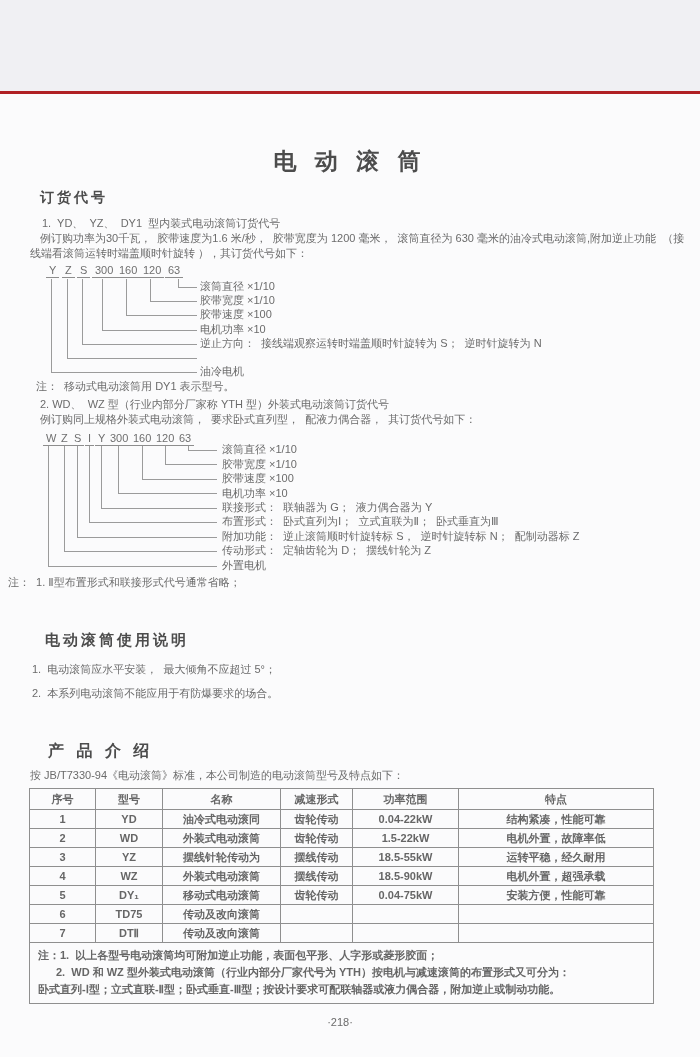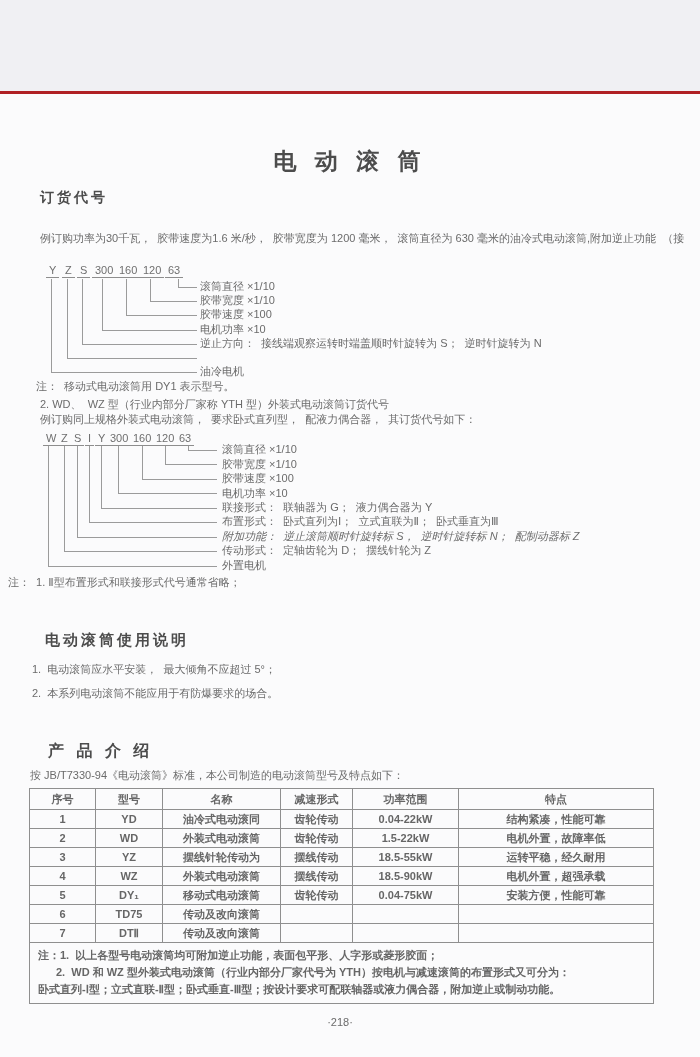--- a/index.html
+++ b/index.html
@@ -44,21 +44,23 @@
 
 <div class="page">
 
   <div class="abs top-strip"></div>
   <div class="abs red-line"></div>
 
   <div class="abs page-title">电 动 滚 筒</div>
 
   <div class="abs sec-heading h-order">订货代号</div>
 
+  <div class="abs txt" style="left:42px;top:216px;">1.  YD、  YZ、  DY1  型内装式电动滚筒订货代号</div>
   <div class="abs txt" style="left:40px;top:231px;">例订购功率为30千瓦，  胶带速度为1.6 米/秒，  胶带宽度为 1200 毫米，  滚筒直径为 630 毫米的油冷式电动滚筒,附加逆止功能  （接</div>
+  <div class="abs txt" style="left:30px;top:246px;">线端看滚筒运转时端盖顺时针旋转 ），其订货代号如下：</div>
 
   <div class="diagram" style="left:30px;top:264px;width:650px;height:132px;">
     <span class="tok" style="left:16px">Y</span>
     <span class="tok" style="left:32px">Z</span>
     <span class="tok" style="left:47px">S</span>
     <span class="tok" style="left:62px">300</span>
     <span class="tok" style="left:86px">160</span>
     <span class="tok" style="left:110px">120</span>
     <span class="tok" style="left:135px">63</span>
 
@@ -103,21 +105,21 @@
     <div class="conn" style="left:47px;top:14px;width:139px;height:91px;"></div>
     <div class="conn" style="left:34px;top:14px;width:152px;height:105px;"></div>
     <div class="conn" style="left:18px;top:14px;width:168px;height:120px;"></div>
 
     <div class="dlabel" style="left:192px;top:11px;">滚筒直径 ×1/10</div>
     <div class="dlabel" style="left:192px;top:26px;">胶带宽度 ×1/10</div>
     <div class="dlabel" style="left:192px;top:40px;">胶带速度 ×100</div>
     <div class="dlabel" style="left:192px;top:55px;">电机功率 ×10</div>
     <div class="dlabel" style="left:192px;top:69px;">联接形式：  联轴器为 G；  液力偶合器为 Y</div>
     <div class="dlabel" style="left:192px;top:83px;">布置形式：  卧式直列为Ⅰ；  立式直联为Ⅱ；  卧式垂直为Ⅲ</div>
-    <div class="dlabel" style="left:192px;top:98px;font-style:italic;">附加功能：  逆止滚筒顺时针旋转标 S，  逆时针旋转标 N；  配制动器标 Z</div>
+    <div class="dlabel" style="left:192px;top:98px;">附加功能：  逆止滚筒顺时针旋转标 S，  逆时针旋转标 N；  配制动器标 Z</div>
     <div class="dlabel" style="left:192px;top:112px;">传动形式：  定轴齿轮为 D；  摆线针轮为 Z</div>
     <div class="dlabel" style="left:192px;top:127px;">外置电机</div>
   </div>
 
   <div class="abs txt" style="left:8px;top:575px;">注：  1. Ⅱ型布置形式和联接形式代号通常省略；</div>
 
   <div class="abs sec-heading h-usage">电动滚筒使用说明</div>
   <div class="abs txt" style="left:32px;top:662px;">1.  电动滚筒应水平安装，  最大倾角不应超过 5°；</div>
   <div class="abs txt" style="left:32px;top:686px;">2.  本系列电动滚筒不能应用于有防爆要求的场合。</div>
 

